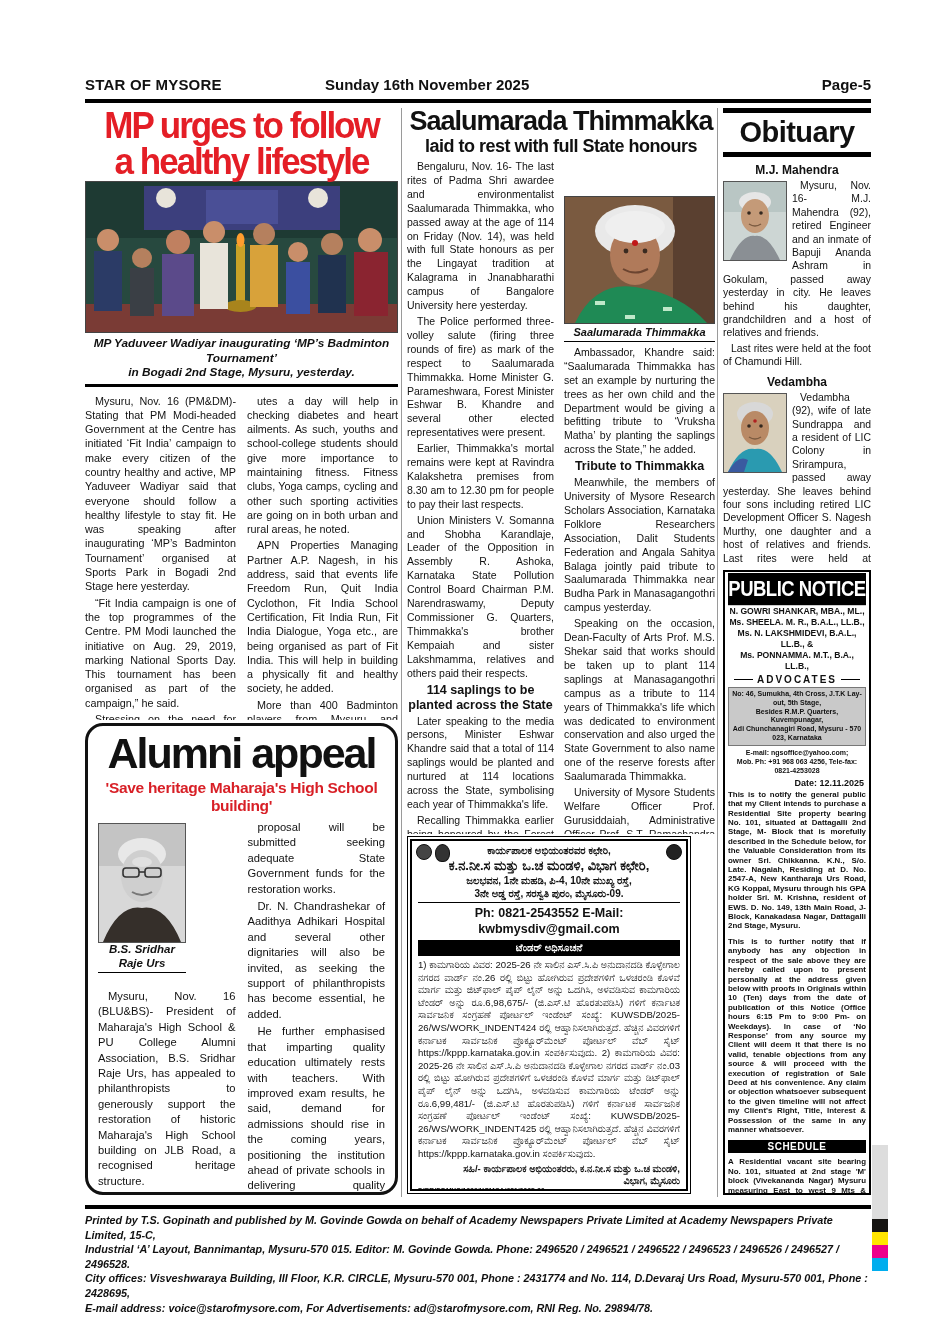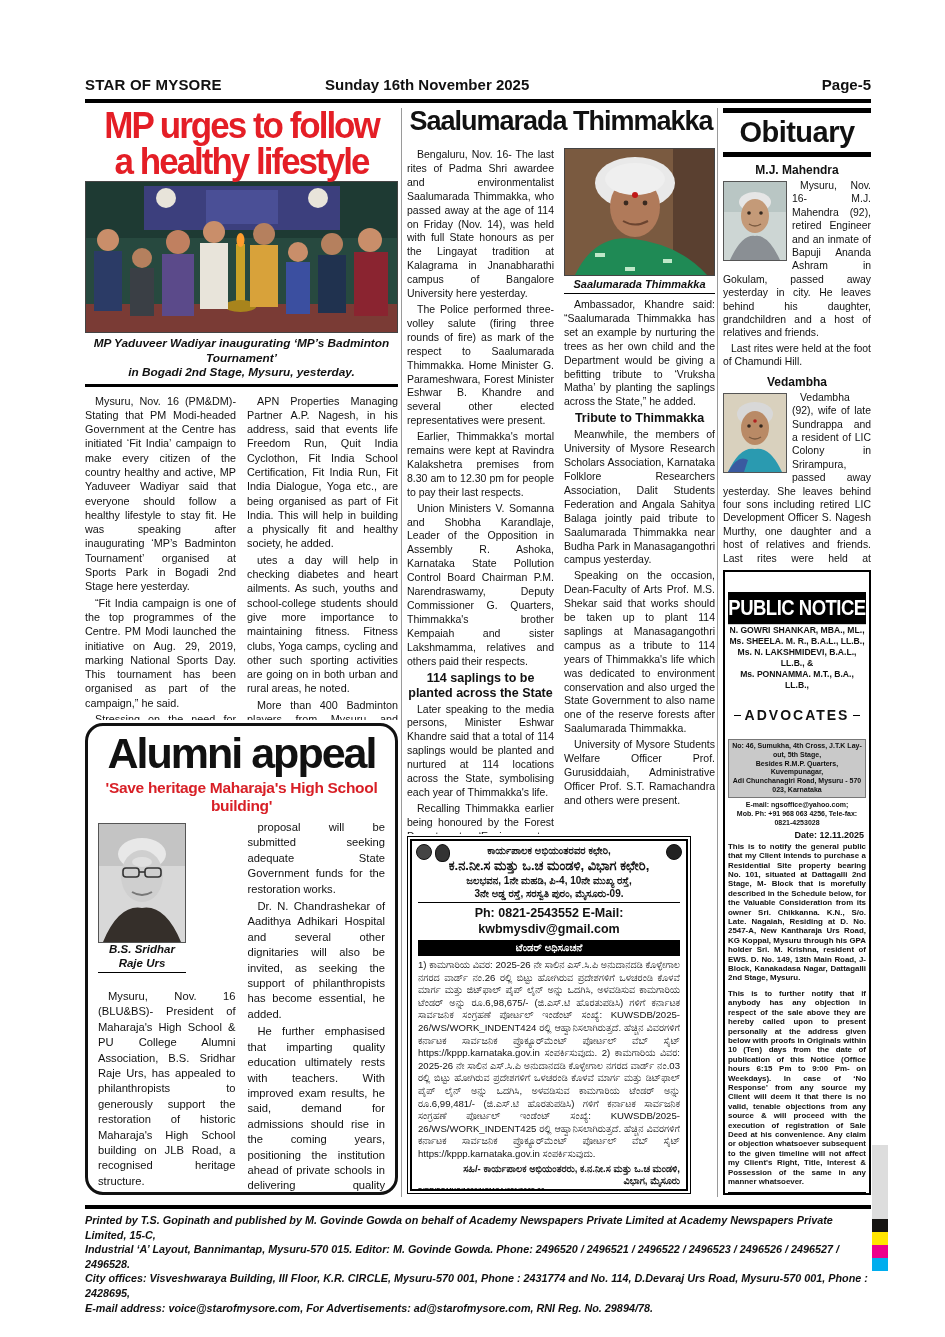--- a/index.html
+++ b/index.html
@@ -28,53 +28,53 @@
   .photo-cap{font-size:11.8px;font-weight:bold;font-style:italic;text-align:center;
              line-height:14.5px;padding:3px 0 4px 0;border-bottom:3px solid #000;}
   .body-cols{display:flex;gap:11px;margin-top:7px;}
   .bcol{flex:1;}
   .bcol p, .ocol p{margin:0 0 2px 0;font-size:10.8px;line-height:14.3px;
           text-align:justify;text-indent:10px;}
   
   .thim-sec{left:407px;top:106px;width:308px;height:728px;overflow:hidden;}
   .thim-h1{font-weight:bold;font-size:27px;text-align:center;letter-spacing:-1px;line-height:30px;}
   .thim-h2{font-weight:bold;font-size:18px;text-align:center;letter-spacing:-0.5px;line-height:21px;}
-  .thim-cols{display:flex;gap:10px;margin-top:12px;}
+  .thim-cols{display:flex;gap:10px;margin-top:3px;align-items:flex-end;}
   .thim-cols .bcol p{font-size:10.5px;line-height:13.9px;}
   .crosshead{font-weight:bold;font-size:12.5px;text-align:center;line-height:15px;margin:2px 0;}
   .t-photo{height:126px;}
   .t-cap{font-size:11px;font-weight:bold;font-style:italic;text-align:center;
          padding:2px 0 3px 0;border-bottom:1.5px solid #000;margin-bottom:4px;}
 
   
   .obit-sec{left:723px;top:108px;width:148px;height:459px;overflow:hidden;}
   .obit-head{border-top:5px solid #000;border-bottom:5px solid #000;padding:3px 0;
              font-size:29px;font-weight:bold;text-align:center;letter-spacing:-0.5px;}
   .obit-name{font-weight:bold;font-size:12px;text-align:center;margin:6px 0 2px 0;}
   .ocol p{text-indent:8px;margin:0 0 2px 0;font-size:10.4px;line-height:13.4px;text-align:justify;}
   .o-photo{float:left;width:62px;height:78px;margin:2px 5px 2px 0;border:1px solid #555;}
   .clearfix::after{content:"";display:block;clear:both;}
 
   
   .notice{left:723px;top:570px;width:148px;height:625px;border:2px solid #000;
-          box-sizing:border-box;padding:20px 3px;overflow:hidden;}
+          box-sizing:border-box;padding:1px 3px;overflow:hidden;}
   .notice-title{background:#000;color:#fff;font-weight:bold;text-align:center;
                 font-size:18.5px;letter-spacing:-0.5px;padding:3px 0;transform:scaleY(1.15);
                 transform-origin:top center;margin-bottom:5px;}
   .adv-line{font-size:8.6px;font-weight:bold;text-align:center;line-height:11px;}
-  .adv-label{display:flex;align-items:center;gap:4px;font-size:14px;font-weight:bold;
-             letter-spacing:2px;margin:16px 6px;}
+  .adv-label{display:flex;align-items:center;gap:4px;font-size:10px;font-weight:bold;
+             letter-spacing:2px;margin:2px 6px;}
   .adv-label::before,.adv-label::after{content:"";flex:1;height:1px;background:#000;}
   .n-addr{background:#c9c9c9;border:1px solid #777;font-size:7px;font-weight:bold;
           text-align:center;line-height:8.8px;padding:2px 1px;margin:2px 0;}
   .n-contact{font-size:7px;font-weight:bold;text-align:center;line-height:9px;}
   .n-date{font-size:9px;font-weight:bold;text-align:right;margin:3px 2px 2px 0;}
   .n-body p{margin:0 0 6px 0;font-size:7.9px;line-height:9.4px;font-weight:bold;
             text-align:justify;}
-  .sched-bar{background:#000;color:#fff;font-weight:bold;font-size:13px;
+  .sched-bar{background:#000;color:#fff;font-weight:bold;font-size:10px;
              text-align:center;padding:1px 0;margin:2px 0 4px 0;letter-spacing:0.5px;}
 
   
   .alumni{left:85px;top:723px;width:313px;height:472px;border:3.5px solid #111;
           border-radius:18px;box-sizing:border-box;padding:4px 10px;overflow:hidden;}
   .al-title{font-size:43px;font-weight:bold;text-align:center;letter-spacing:-2px;
             line-height:46px;}
   .al-sub{color:#d81f26;font-weight:bold;font-size:15.5px;text-align:center;
           line-height:18px;margin:3px 0 5px 0;letter-spacing:-0.3px;}
   .al-cols{display:flex;gap:12px;}
@@ -171,29 +171,30 @@
       <div>MP Yaduveer Wadiyar inaugurating ‘MP’s Badminton Tournament’</div>
       <div>in Bogadi 2nd Stage, Mysuru, yesterday.</div>
     </div>
     <div class="body-cols">
       <div class="bcol">
         <p>Mysuru, Nov. 16 (PM&amp;DM)- Stating that PM Modi-headed Government at the Centre has initiated ‘Fit India’ campaign to make every citizen of the country healthy and active, MP Yaduveer Wadiyar said that everyone should follow a healthy lifestyle to stay fit. He was speaking after inaugurating ‘MP’s Badminton Tournament’ organised at Sports Park in Bogadi 2nd Stage here yesterday.</p>
         <p>“Fit India campaign is one of the top programmes of the Centre. PM Modi launched the initiative on Aug. 29, 2019, marking National Sports Day. This tournament has been organised as part of the campaign,” he said.</p>
         <p>Stressing on the need for doing exercises daily, the MP said doing exercise for 30 to 60 min-</p>
       </div>
       <div class="bcol">
+        <p>utes a day will help in checking diabetes and heart ailments. As such, youths and school-college students should give more importance to maintaining fitness. Fitness clubs, Yoga camps, cycling and other such sporting activities are going on in both urban and rural areas, he noted.</p>
         <p>APN Properties Managing Partner A.P. Nagesh, in his address, said that events life Freedom Run, Quit India Cyclothon, Fit India School Certification, Fit India Run, Fit India Dialogue, Yoga etc., are being organised as part of Fit India. This will help in building a physically fit and healthy society, he added.</p>
-        <p>utes a day will help in checking diabetes and heart ailments. As such, youths and school-college students should give more importance to maintaining fitness. Fitness clubs, Yoga camps, cycling and other such sporting activities are going on in both urban and rural areas, he noted.</p>
         <p>More than 400 Badminton players from Mysuru and surrounding places took part in the tournament.</p>
       </div>
     </div>
   </div>
 
   <div class="abs thim-sec">
     <div class="thim-h1">Saalumarada Thimmakka</div>
+    <div class="thim-h2">laid to rest with full State honours</div>
     <div class="thim-cols">
       <div class="bcol">
         <p>Bengaluru, Nov. 16- The last rites of Padma Shri awardee and environmentalist Saalumarada Thimmakka, who passed away at the age of 114 on Friday (Nov. 14), was held with full State honours as per the Lingayat tradition at Kalagrama in Jnanabharathi campus of Bangalore University here yesterday.</p>
         <p>The Police performed three-volley salute (firing three rounds of fire) as mark of the respect to Saalumarada Thimmakka. Home Minister G. Parameshwara, Forest Minister Eshwar B. Khandre and several other elected representatives were present.</p>
         <p>Earlier, Thimmakka's mortal remains were kept at Ravindra Kalakshetra premises from 8.30 am to 12.30 pm for people to pay their last respects.</p>
         <p>Union Ministers V. Somanna and Shobha Karandlaje, Leader of the Opposition in Assembly R. Ashoka, Karnataka State Pollution Control Board Chairman P.M. Narendraswamy, Deputy Commissioner G. Quarters, Thimmakka's brother Kempaiah and sister Lakshmamma, relatives and others paid their respects.</p>
         <div class="crosshead">114 saplings to be planted across the State</div>
         <p>Later speaking to the media persons, Minister Eshwar Khandre said that a total of 114 saplings would be planted and nurtured at 114 locations across the State, symbolising each year of Thimmakka's life.</p>
         <p>Recalling Thimmakka earlier being honoured by the Forest Department as ‘Environment</p>
       </div>

